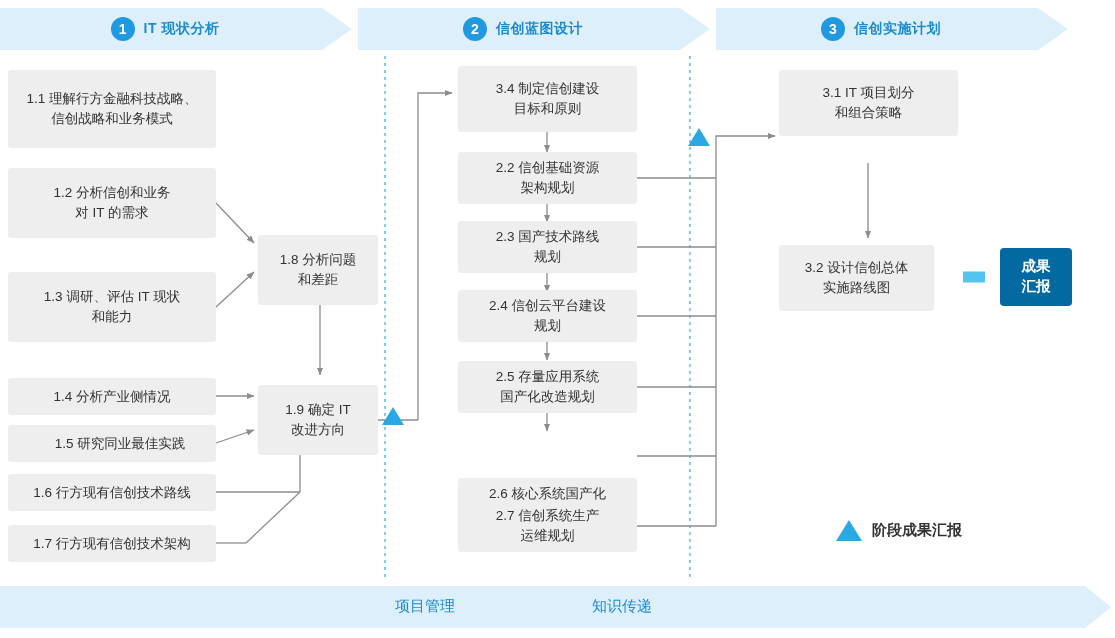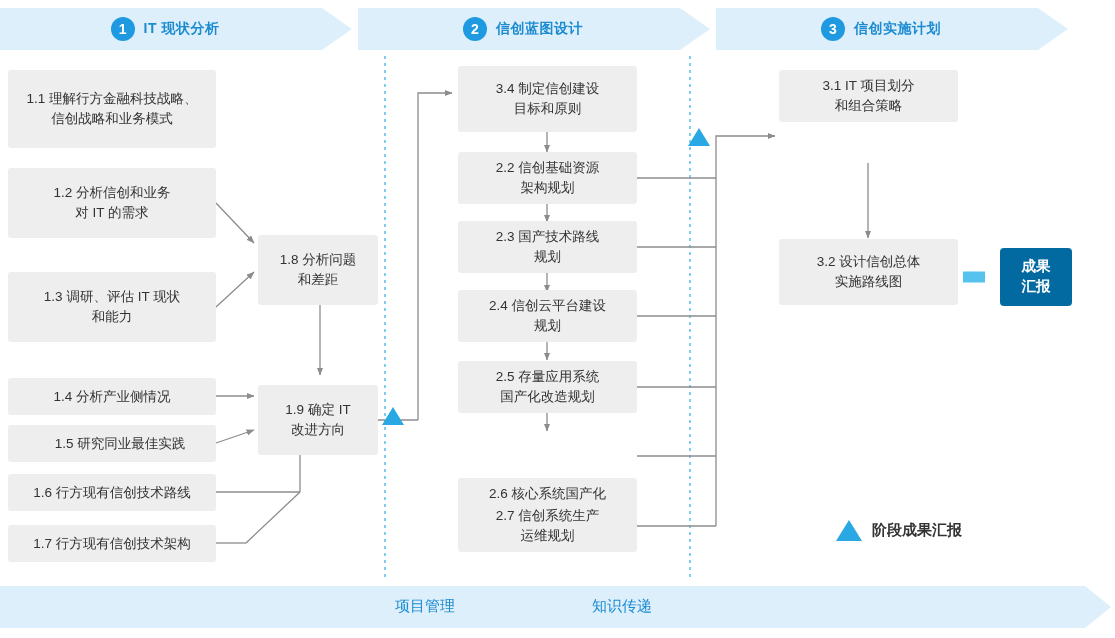--- a/index.html
+++ b/index.html
@@ -259,23 +259,23 @@
 规划</div>
   <div class="box" style="left:458px; top:290px; width:179px; height:52px;">2.4 信创云平台建设
 规划</div>
   <div class="box" style="left:458px; top:361px; width:179px; height:52px;">2.5 存量应用系统
 国产化改造规划</div>
   <div class="box" style="left:458px; top:430px; width:179px; height:52px;margin-top:48px;">2.6 核心系统国产化
 改造规划</div>
   <div class="box" style="left:458px; top:500px; width:179px; height:52px;">2.7 信创系统生产
 运维规划</div>
 
-  <div class="box" style="left:779px; top:70px; width:179px; height:52px;">3.1 IT 项目划分
+  <div class="box" style="left:779px; top:70px; width:179px; height:66px;">3.1 IT 项目划分
 和组合策略</div>
-  <div class="box" style="left:779px; top:239px; width:179px; height:66px;">3.2 设计信创总体
+  <div class="box" style="left:779px; top:245px; width:155px; height:66px;">3.2 设计信创总体
 实施路线图</div>
 
   <div class="result-chip" style="left:1000px; top:248px; width:72px; height:58px;">成果
 汇报</div>
 
   <div class="tri-small" style="left:382px; top:407px;"></div>
   <div class="tri-small" style="left:688px; top:128px;"></div>
 
   <div class="legend">
     <span class="tri"></span>

